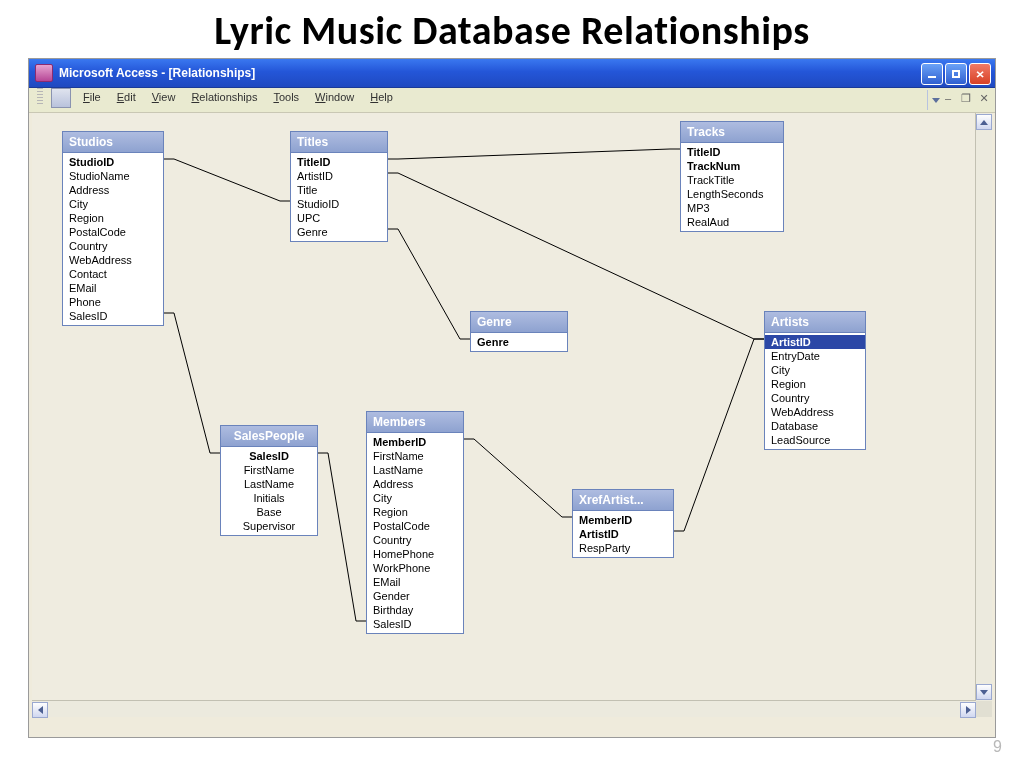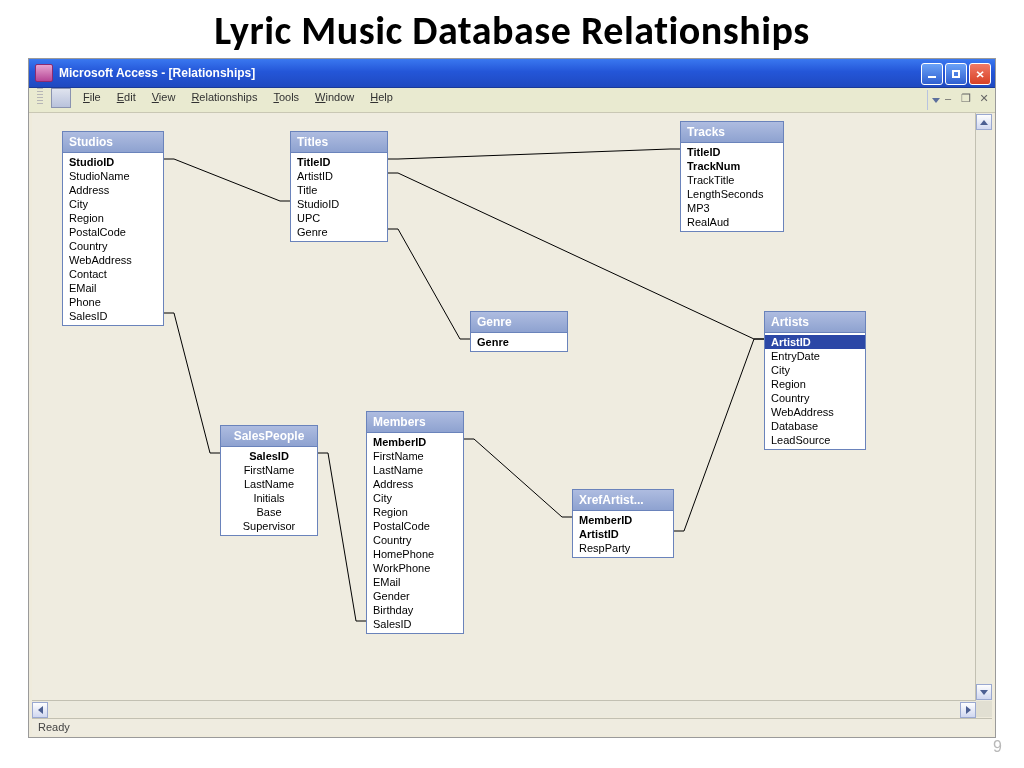--- a/index.html
+++ b/index.html
@@ -244,18 +244,15 @@
       <div class="sbtn" style="left:0">
           <div class="tri lf"></div>
         </div>
       <div class="sbtn" style="right:0">
           <div class="tri rt"></div>
         </div>
     </div>
     <div class="corner"></div>
   </div>
 
-  <div class="statusbar">
-    <span>Ready</span>
-  </div>
 </div>
 
 <div class="page-num">9</div>
 
 </body></html>

